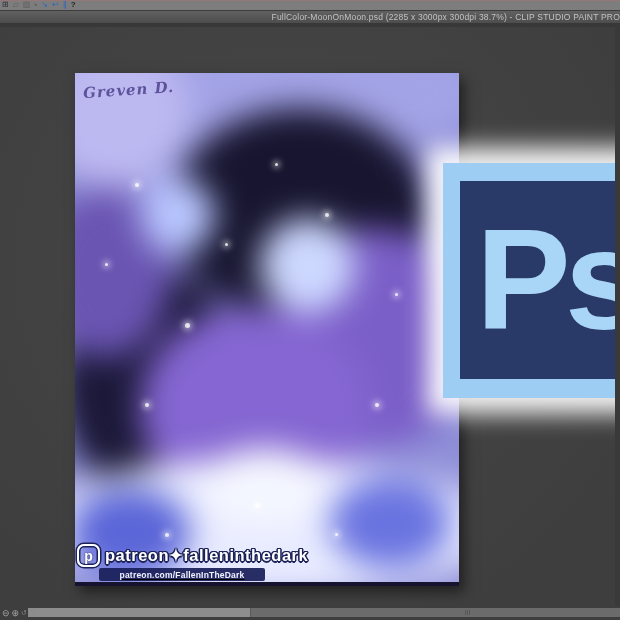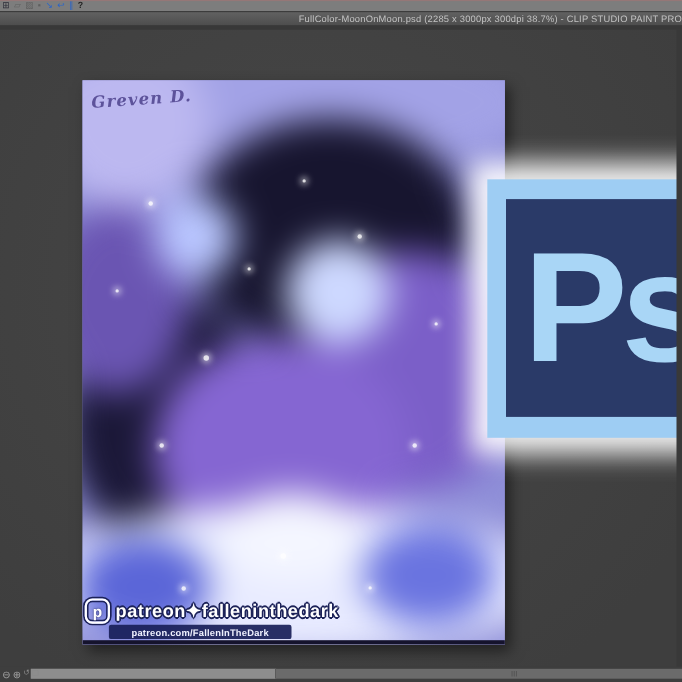--- a/index.html
+++ b/index.html
@@ -54,21 +54,21 @@
     color:#fff;font-weight:bold;font-size:14px;
     text-shadow:0 0 2px #1c2258;
     box-shadow:0 0 0 1.5px #1c2258, inset 0 0 0 1.5px #1c2258;}
   .banner-text{font-size:16.5px;font-weight:bold;color:#ffffff;
     letter-spacing:.5px;
     text-shadow:-1.5px 0 #1c2258,1.5px 0 #1c2258,0 -1.5px #1c2258,
       0 1.5px #1c2258,-1px -1px #1c2258,1px 1px #1c2258,
       -1px 1px #1c2258,1px -1px #1c2258;text-align:right;}
   .banner-url-bar{position:absolute;left:24px;top:495px;width:166px;
     height:13px;background:rgba(24,30,88,.92);border-radius:2px;
-    display:flex;align-items:center;justify-content:center;}
+    display:flex;align-items:center;justify-content:center;text-decoration:underline;}
   .banner-url{font-size:8.5px;font-weight:bold;color:#f0f2ff;
     letter-spacing:.2px;white-space:nowrap;}
   .doc-bottom-strip{position:absolute;left:0;top:509px;width:384px;
     height:4px;background:#15132d;}
   
   .ps-logo{position:absolute;left:443px;top:163px;width:195px;height:235px;
     background:#9ecdf3;z-index:10;
     box-shadow:0 0 22px 16px rgba(255,255,255,.92);}
   .ps-inner{position:absolute;left:17px;top:18px;bottom:19px;width:200px;
     background:#2a3a68;display:flex;align-items:center;}

